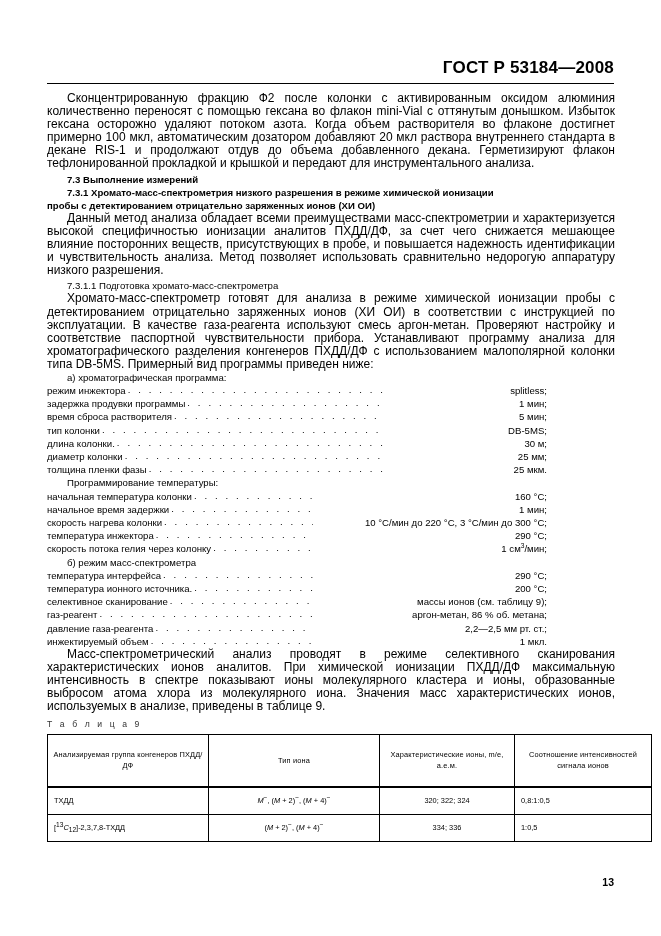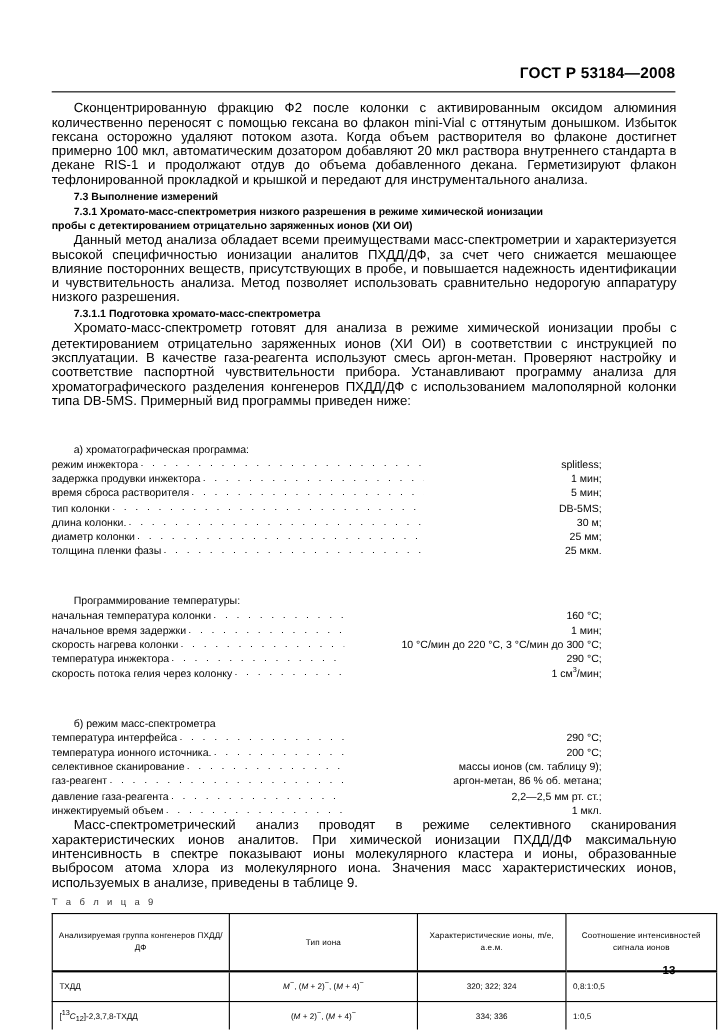--- a/index.html
+++ b/index.html
@@ -29,21 +29,21 @@
     position: absolute;
     top: 58px;
     left: 47px;
     right: 47px;
     height: 26px;
   }
   .doc-header .std-no {
     position: absolute;
     right: 0;
     top: 0;
-    font-size: 14px;
+    font-size: 17px;
     font-weight: bold;
     letter-spacing: 0.2px;
     white-space: nowrap;
   }
   .doc-header .rule {
     position: absolute;
     left: 0;
     right: 0;
     bottom: 0;
     border-bottom: 1.2px solid #000;
@@ -75,38 +75,36 @@
   }
   .h-run.indent { text-indent: 20px; }
   .h-run.justified { text-align: justify; }
 
   .sub-head {
     font-size: 9.6px;
     line-height: 13.1px;
     margin: 0;
     text-indent: 20px;
     text-align: left;
-    font-weight: bold;
   }
 
   .para { text-indent: 20px; }
 
   .gap-1 { height: 2px; }
   .gap-2 { height: 3px; }
 
   
   .list-block {
     margin: 0;
     padding: 0;
   }
   .list-label {
     font-size: 9.6px;
     line-height: 13.1px;
     margin-left: 20px;
-    margin-top: 32px;
   }
 
   .pitem {
     display: flex;
     align-items: baseline;
     font-size: 9.6px;
     line-height: 13.2px;
     width: 500px;
   }
   .pitem .pname {
@@ -211,21 +209,21 @@
 
     <div class="list-block">
       <div class="list-label">а)  хроматографическая программа:</div>
 
       <div class="pitem">
         <span class="pname">режим инжектора</span>
         <span class="leader">. . . . . . . . . . . . . . . . . . . . . . . . . . . . . . . . . . . . . . . . . . . . . . . . . . . . . . . . . . . .</span>
         <span class="pval">splitless;</span>
       </div>
       <div class="pitem">
-        <span class="pname">задержка продувки инжектора</span>
+        <span class="pname">задержка продувки программы</span>
         <span class="leader">. . . . . . . . . . . . . . . . . . . . . . . . . . . . . . . . . . . . . . . . . . . . . . . . . . . . . . . . . . . .</span>
         <span class="pval">1 мин;</span>
       </div>
       <div class="pitem">
         <span class="pname">время сброса растворителя</span>
         <span class="leader">. . . . . . . . . . . . . . . . . . . . . . . . . . . . . . . . . . . . . . . . . . . . . . . . . . . . . . . . . . . .</span>
         <span class="pval">5 мин;</span>
       </div>
       <div class="pitem">
         <span class="pname">тип колонки</span>

